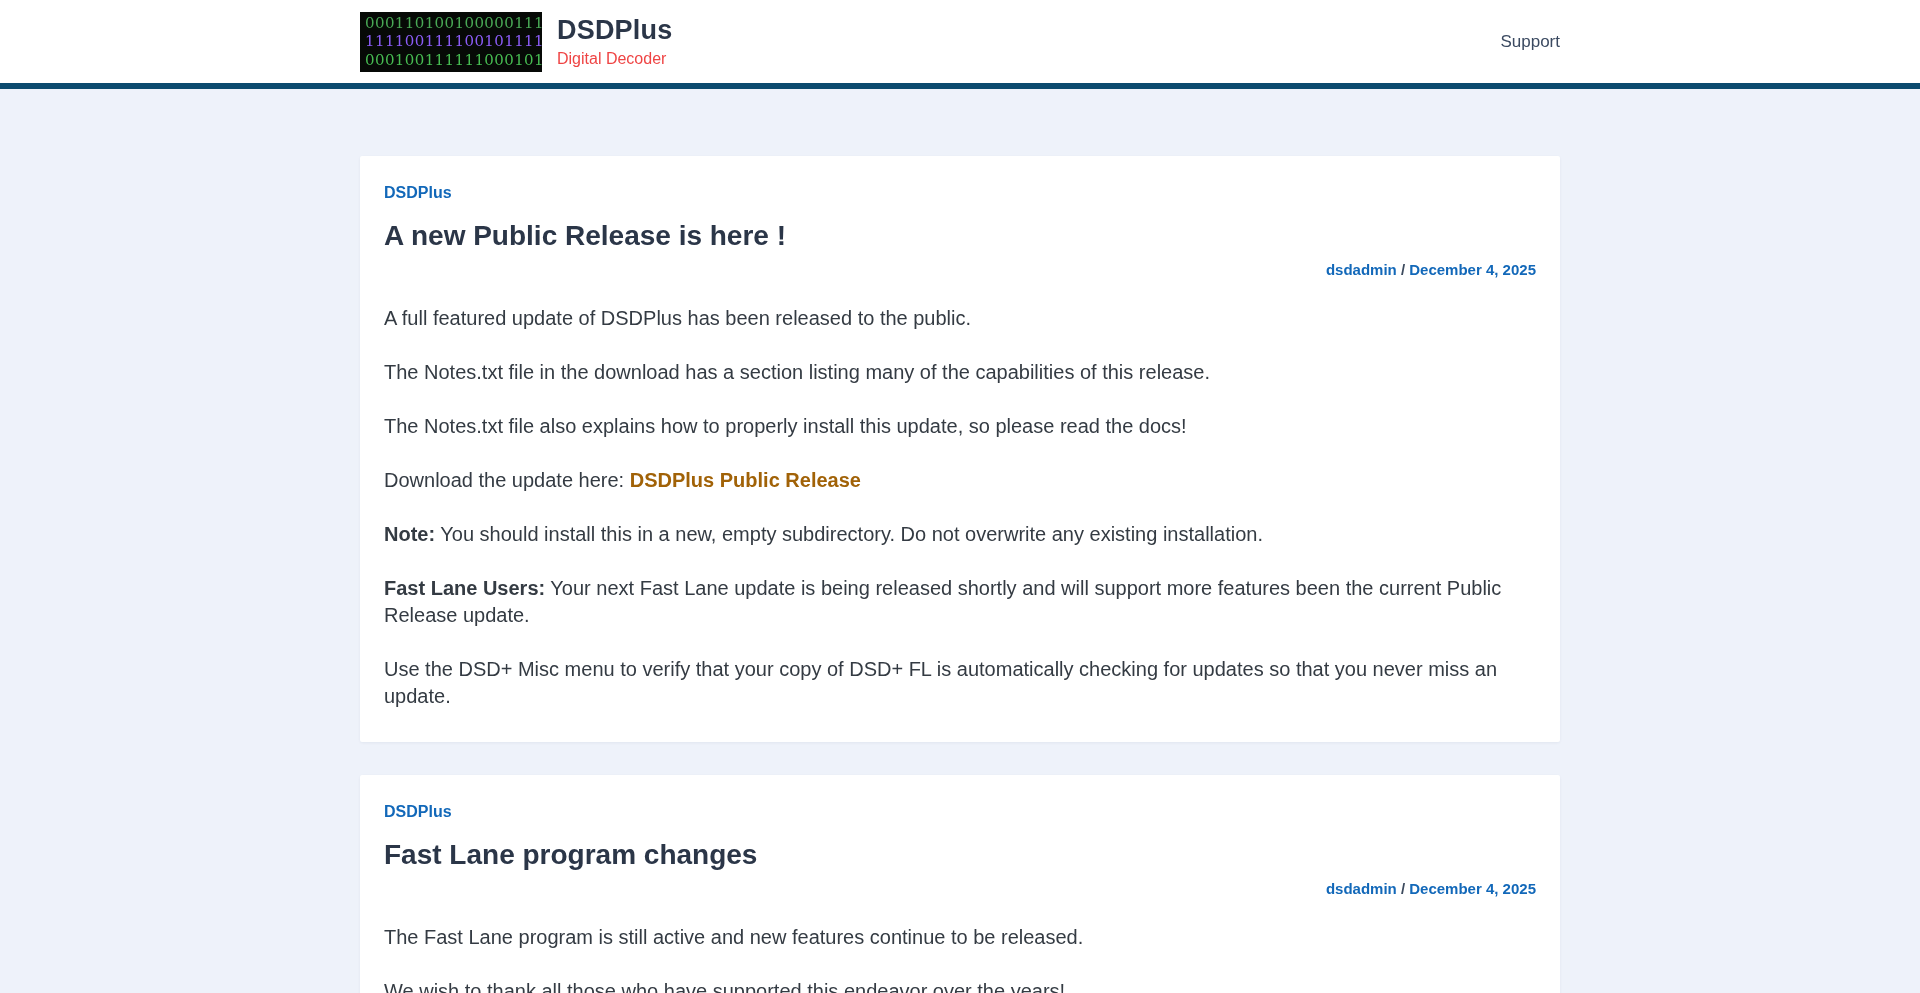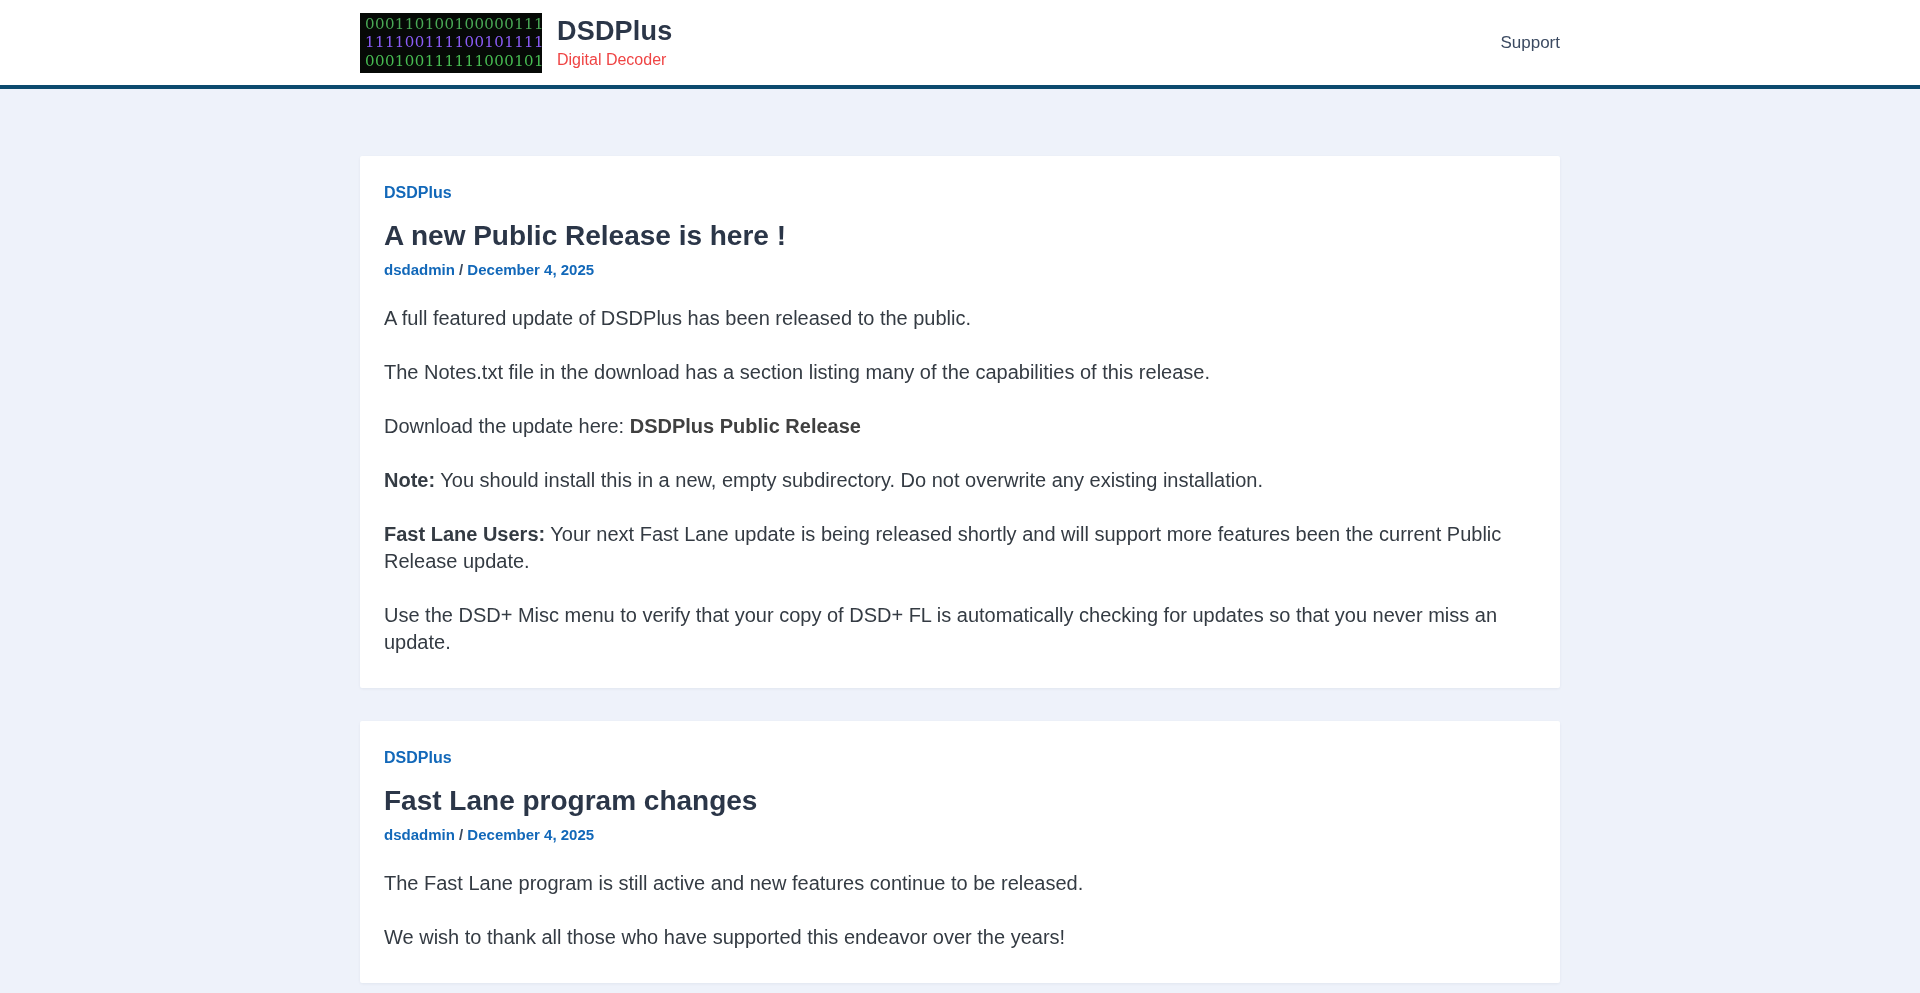--- a/index.html
+++ b/index.html
@@ -8,21 +8,21 @@
     font-family:"Liberation Sans", sans-serif;
     background:#eef2fa;
     color:#343b43;
   }
   .container { width:1200px; margin:0 auto; }
 
   
   .site-header {
     background:#ffffff;
     height:89px;
-    border-bottom:4px solid #0c4a6e;
+    border-bottom:6px solid #0c4a6e;
   }
   .site-header .container {
     height:100%;
     display:flex;
     align-items:center;
   }
   .logo-box {
     background:#060906;
     width:182px;
     height:60px;
@@ -86,35 +86,36 @@
     font-weight:bold;
     color:#2b3648;
     margin-top:18px;
     margin-bottom:9px;
     cursor:pointer;
   }
   .post-byline {
     font-size:15px;
     font-weight:bold;
     color:#3c4a5e;
+    text-align:right;
   }
   .post-byline a {
     color:#1268b9;
     text-decoration:none;
     cursor:pointer;
   }
   .post-body p {
     font-size:20px;
     line-height:27px;
     margin-top:27px;
     color:#343b43;
   }
   .post-body .b { font-weight:bold; }
   .red-link {
-    color:#404040;
+    color:#a16207;
     font-weight:bold;
     text-decoration:none;
     cursor:pointer;
   }
 </style>
 </head>
 <body>
 
 <header class="site-header">
   <div class="container">
@@ -140,20 +141,21 @@
       <a class="post-category">DSDPlus</a>
       <h2 class="post-title">A new Public Release is here !</h2>
       <div class="post-byline">
         <a>dsdadmin</a>
         <span>/</span>
         <a>December 4, 2025</a>
       </div>
       <div class="post-body">
         <p><span>A full featured update of DSDPlus has been released to the public.</span></p>
         <p><span>The Notes.txt file in the download has a section listing many of the capabilities of this release.</span></p>
+        <p><span>The Notes.txt file also explains how to properly install this update, so please read the docs!</span></p>
         <p><span>Download the update here: </span><a class="red-link">DSDPlus Public Release</a></p>
         <p><span class="b">Note:</span><span> You should install this in a new, empty subdirectory. Do not overwrite any existing installation.</span></p>
         <p><span class="b">Fast Lane Users:</span><span> Your next Fast Lane update is being released shortly and will support more features been the current Public Release update.</span></p>
         <p><span>Use the DSD+ Misc menu to verify that your copy of DSD+ FL is automatically checking for updates so that you never miss an update.</span></p>
       </div>
     </article>
 
     <article class="post-card">
       <a class="post-category">DSDPlus</a>
       <h2 class="post-title">Fast Lane program changes</h2>

